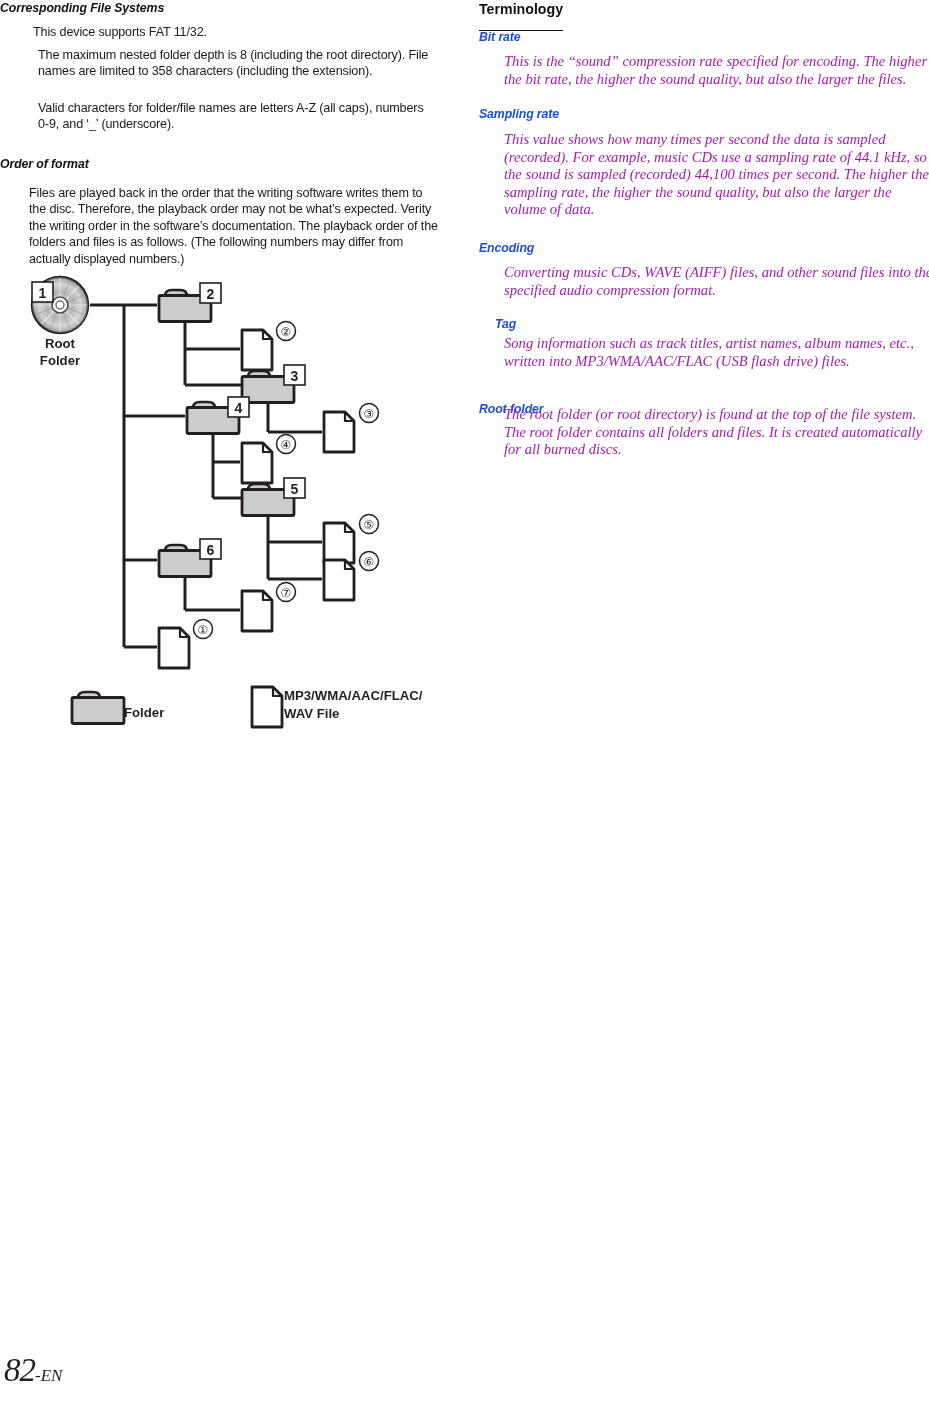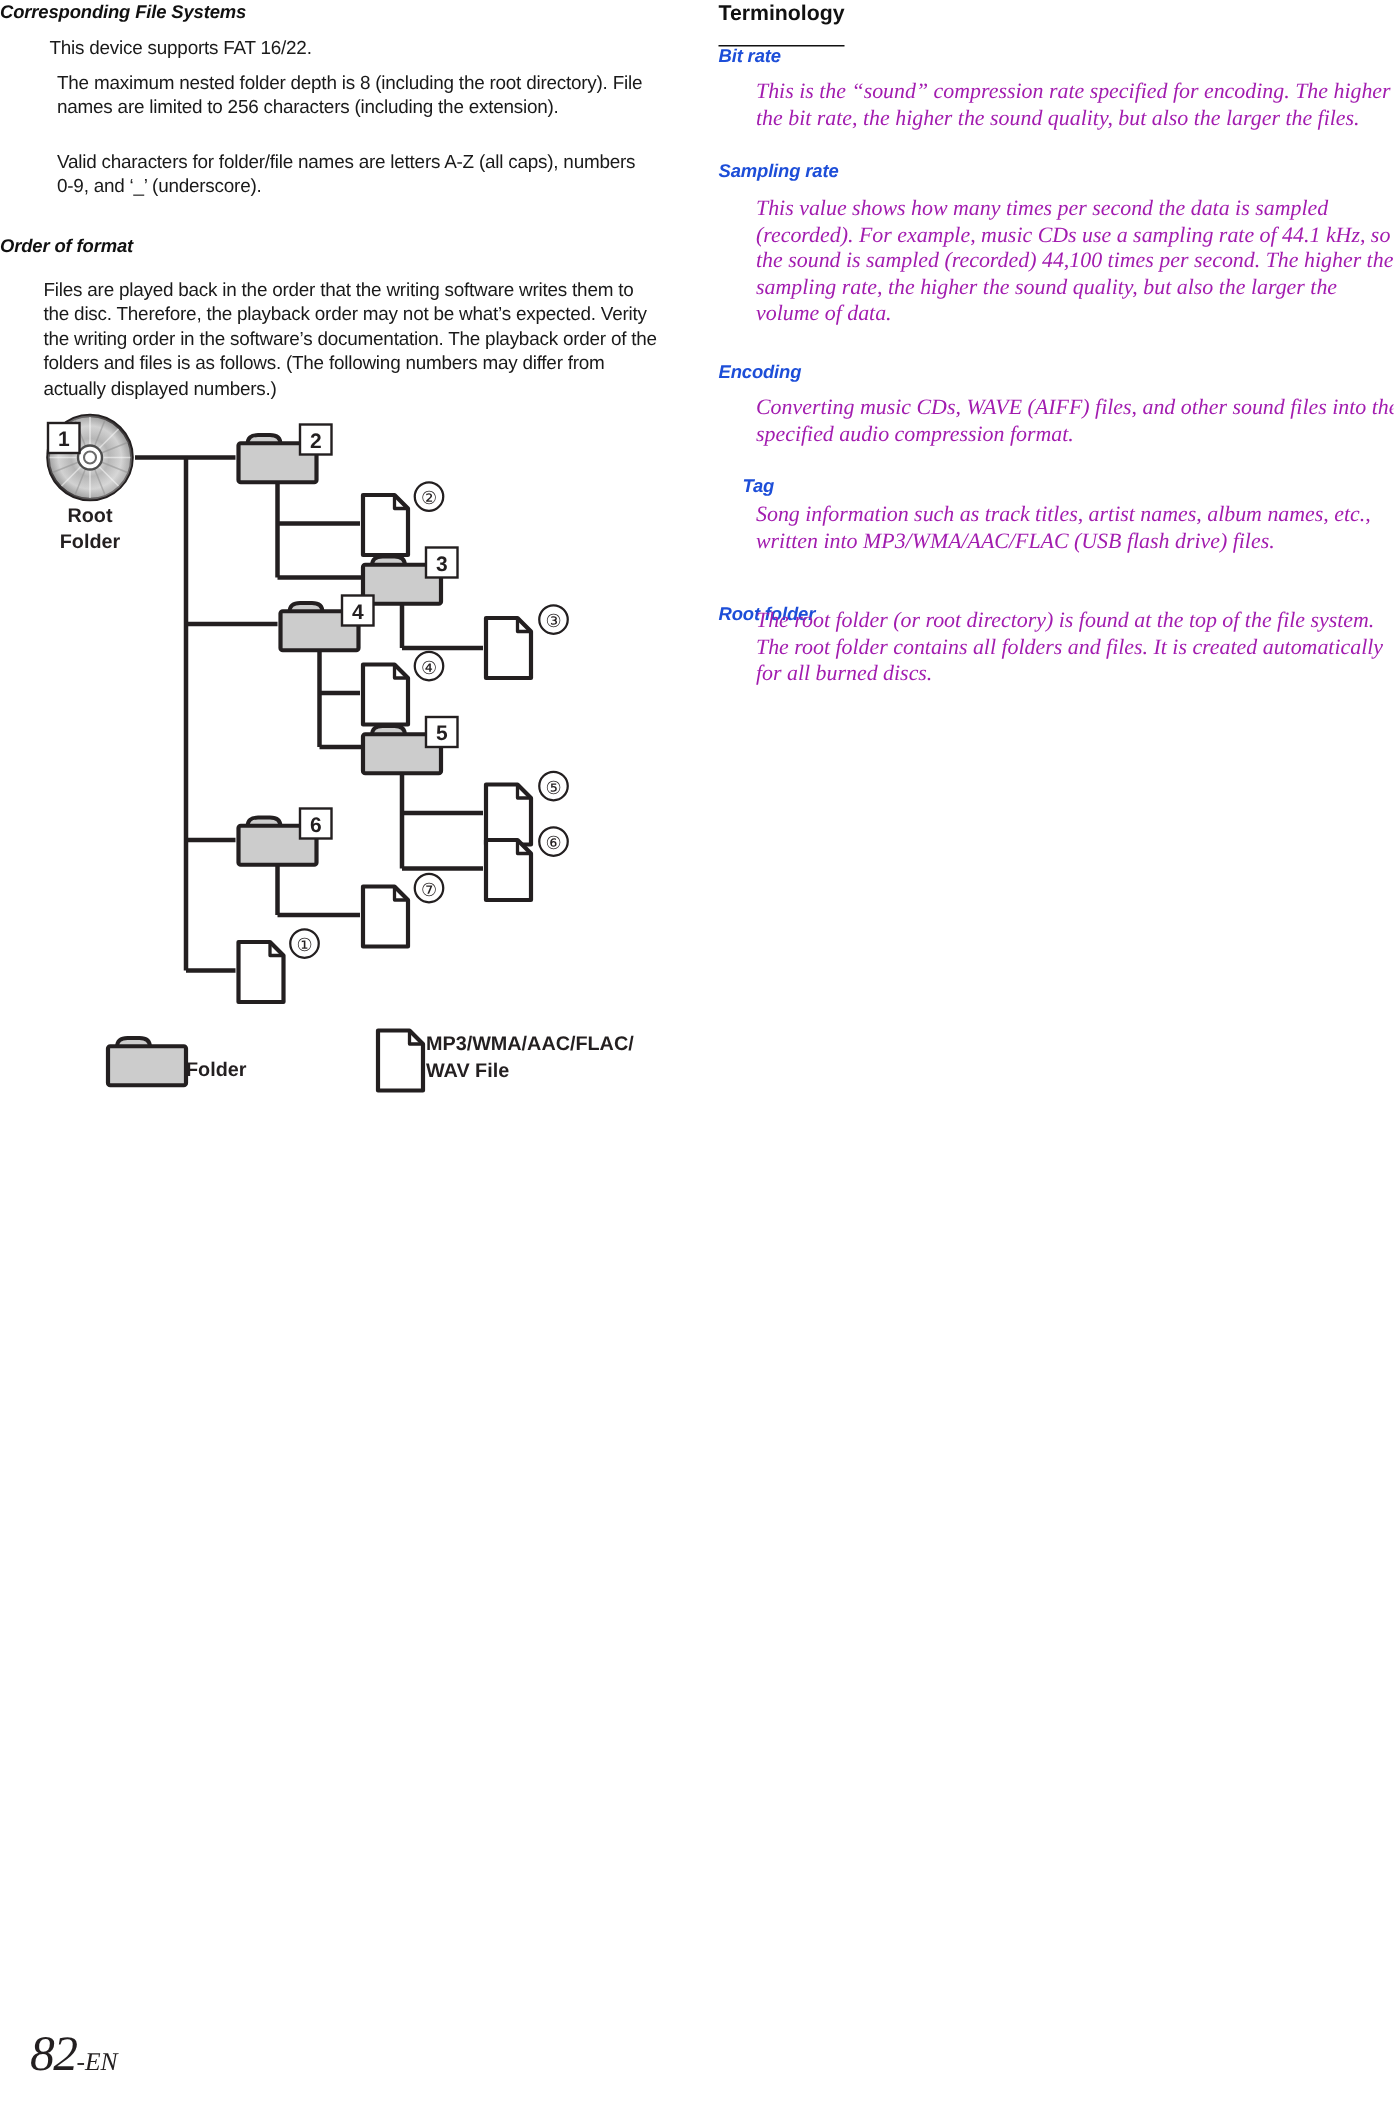--- a/index.html
+++ b/index.html
@@ -43,39 +43,39 @@
     font-weight:bold;font-size:14.2px;line-height:17px;color:#111;
     display:inline-block;border-bottom:1.6px solid #111;padding-bottom:12px;
   }
 
   
   .diagram{position:absolute;left:0;top:272px;width:445px;height:470px;}
   .diagram svg{display:block;}
 
   
   .pagenum{
-    position:absolute;left:20px;top:1352px;
+    position:absolute;left:4px;top:1352px;
     font-family:"Liberation Serif",serif;font-style:italic;
     color:#231f20;
   }
   .pagenum .num{font-size:33px;font-weight:normal;letter-spacing:-1px;}
   .pagenum .suf{font-size:17px;letter-spacing:0px;}
 </style>
 </head>
 <body>
 
 <div class="page">
 
   <div class="col-left">
 
     <div class="h-sans" style="position:absolute;left:0;top:1px;">Corresponding File Systems</div>
 
-    <div class="p-sans" style="position:absolute;left:33px;top:24px;width:400px;">This device supports FAT 16/22.</div>
-
-    <div class="p-sans" style="position:absolute;left:38px;top:47px;width:395px;">The maximum nested folder depth is 8 (including the root directory). File names are limited to 256 characters (including the extension).</div>
+    <div class="p-sans" style="position:absolute;left:33px;top:24px;width:400px;">This device supports FAT 11/32.</div>
+
+    <div class="p-sans" style="position:absolute;left:38px;top:47px;width:395px;">The maximum nested folder depth is 8 (including the root directory). File names are limited to 358 characters (including the extension).</div>
 
     <div class="p-sans" style="position:absolute;left:38px;top:100px;width:395px;">Valid characters for folder/file names are letters A-Z (all caps), numbers 0-9, and ‘_’ (underscore).</div>
 
     <div class="h-sans" style="position:absolute;left:0;top:157px;">Order of format</div>
 
     <div class="p-sans" style="position:absolute;left:29px;top:185px;width:412px;">Files are played back in the order that the writing software writes them to the disc. Therefore, the playback order may not be what’s expected. Verity the writing order in the software’s documentation. The playback order of the folders and files is as follows. (The following numbers may differ from actually displayed numbers.)</div>
 
     <div class="diagram">
       <svg width="445" height="470" viewBox="0 0 445 470" xmlns="http://www.w3.org/2000/svg">
         <defs>

